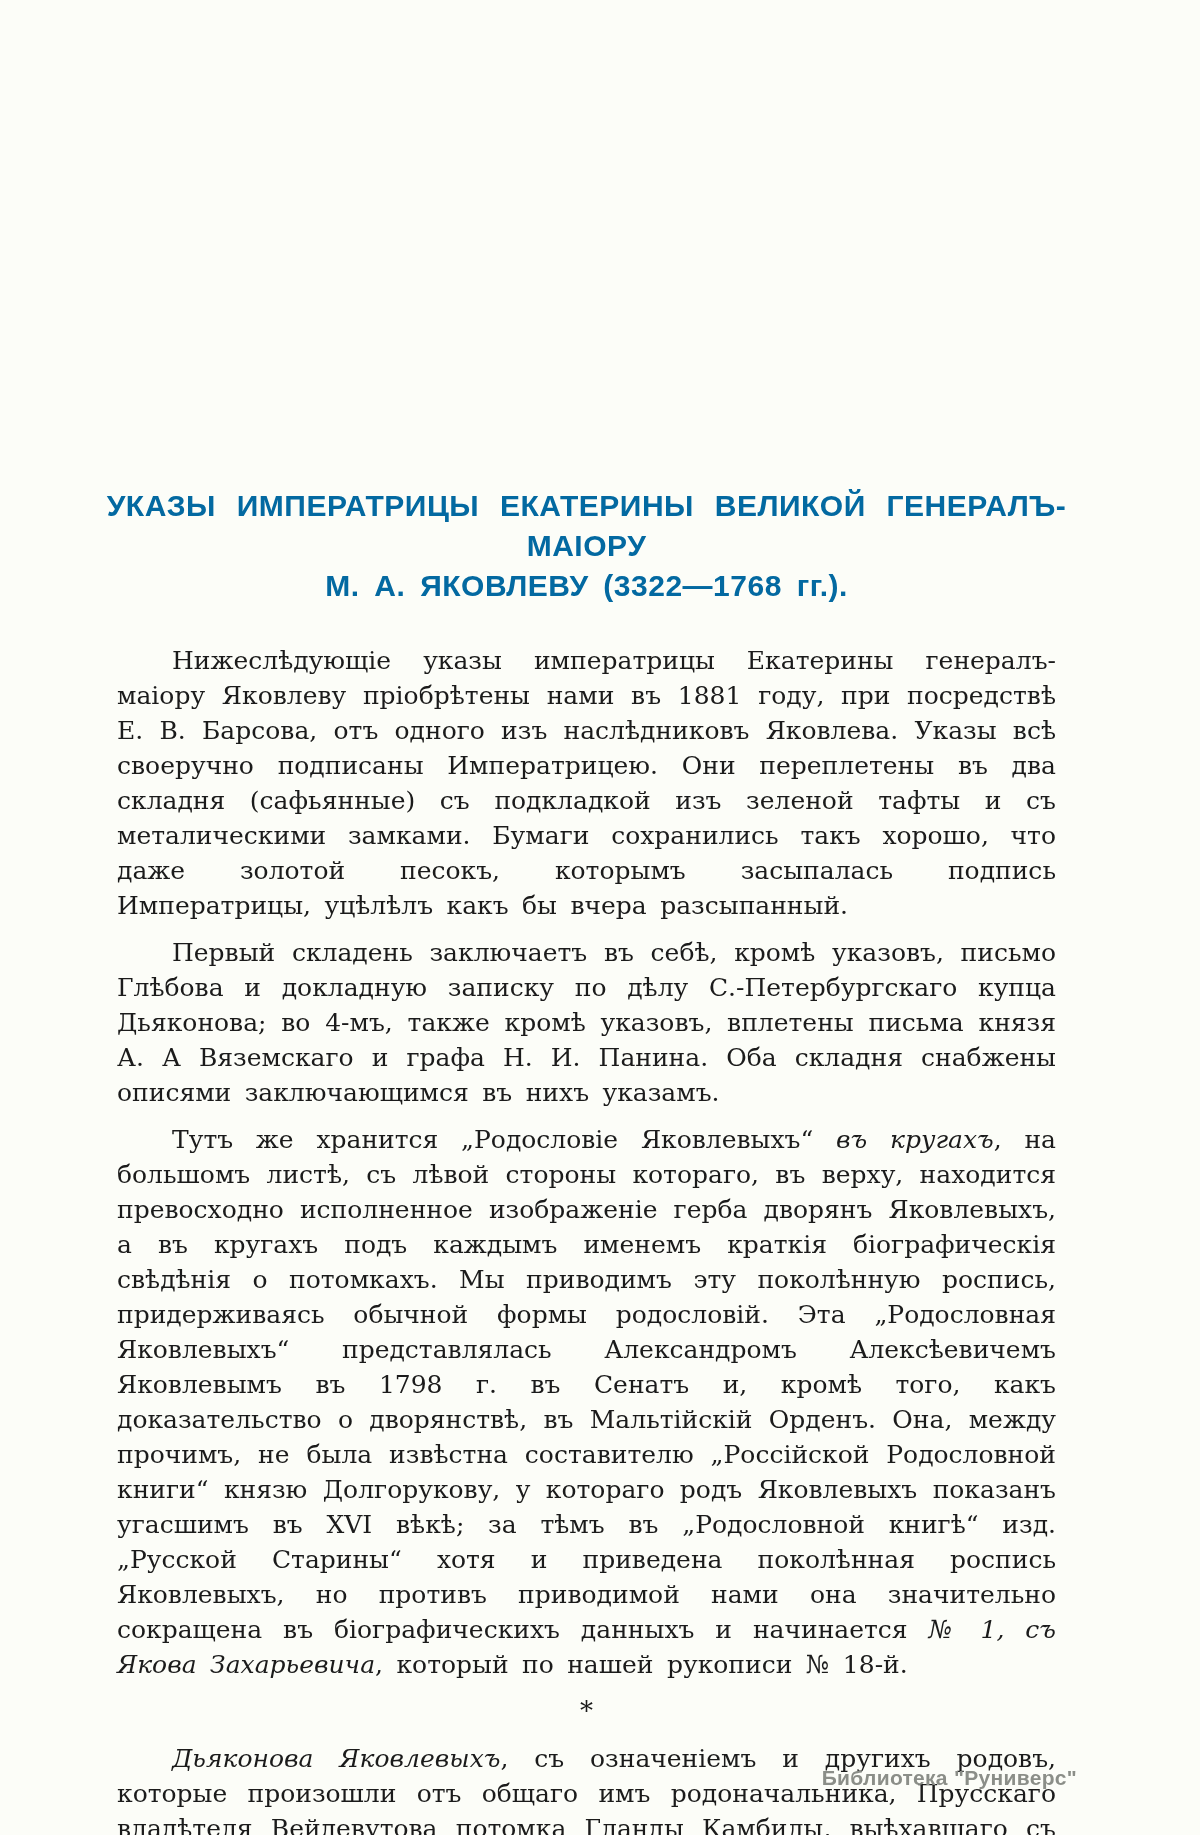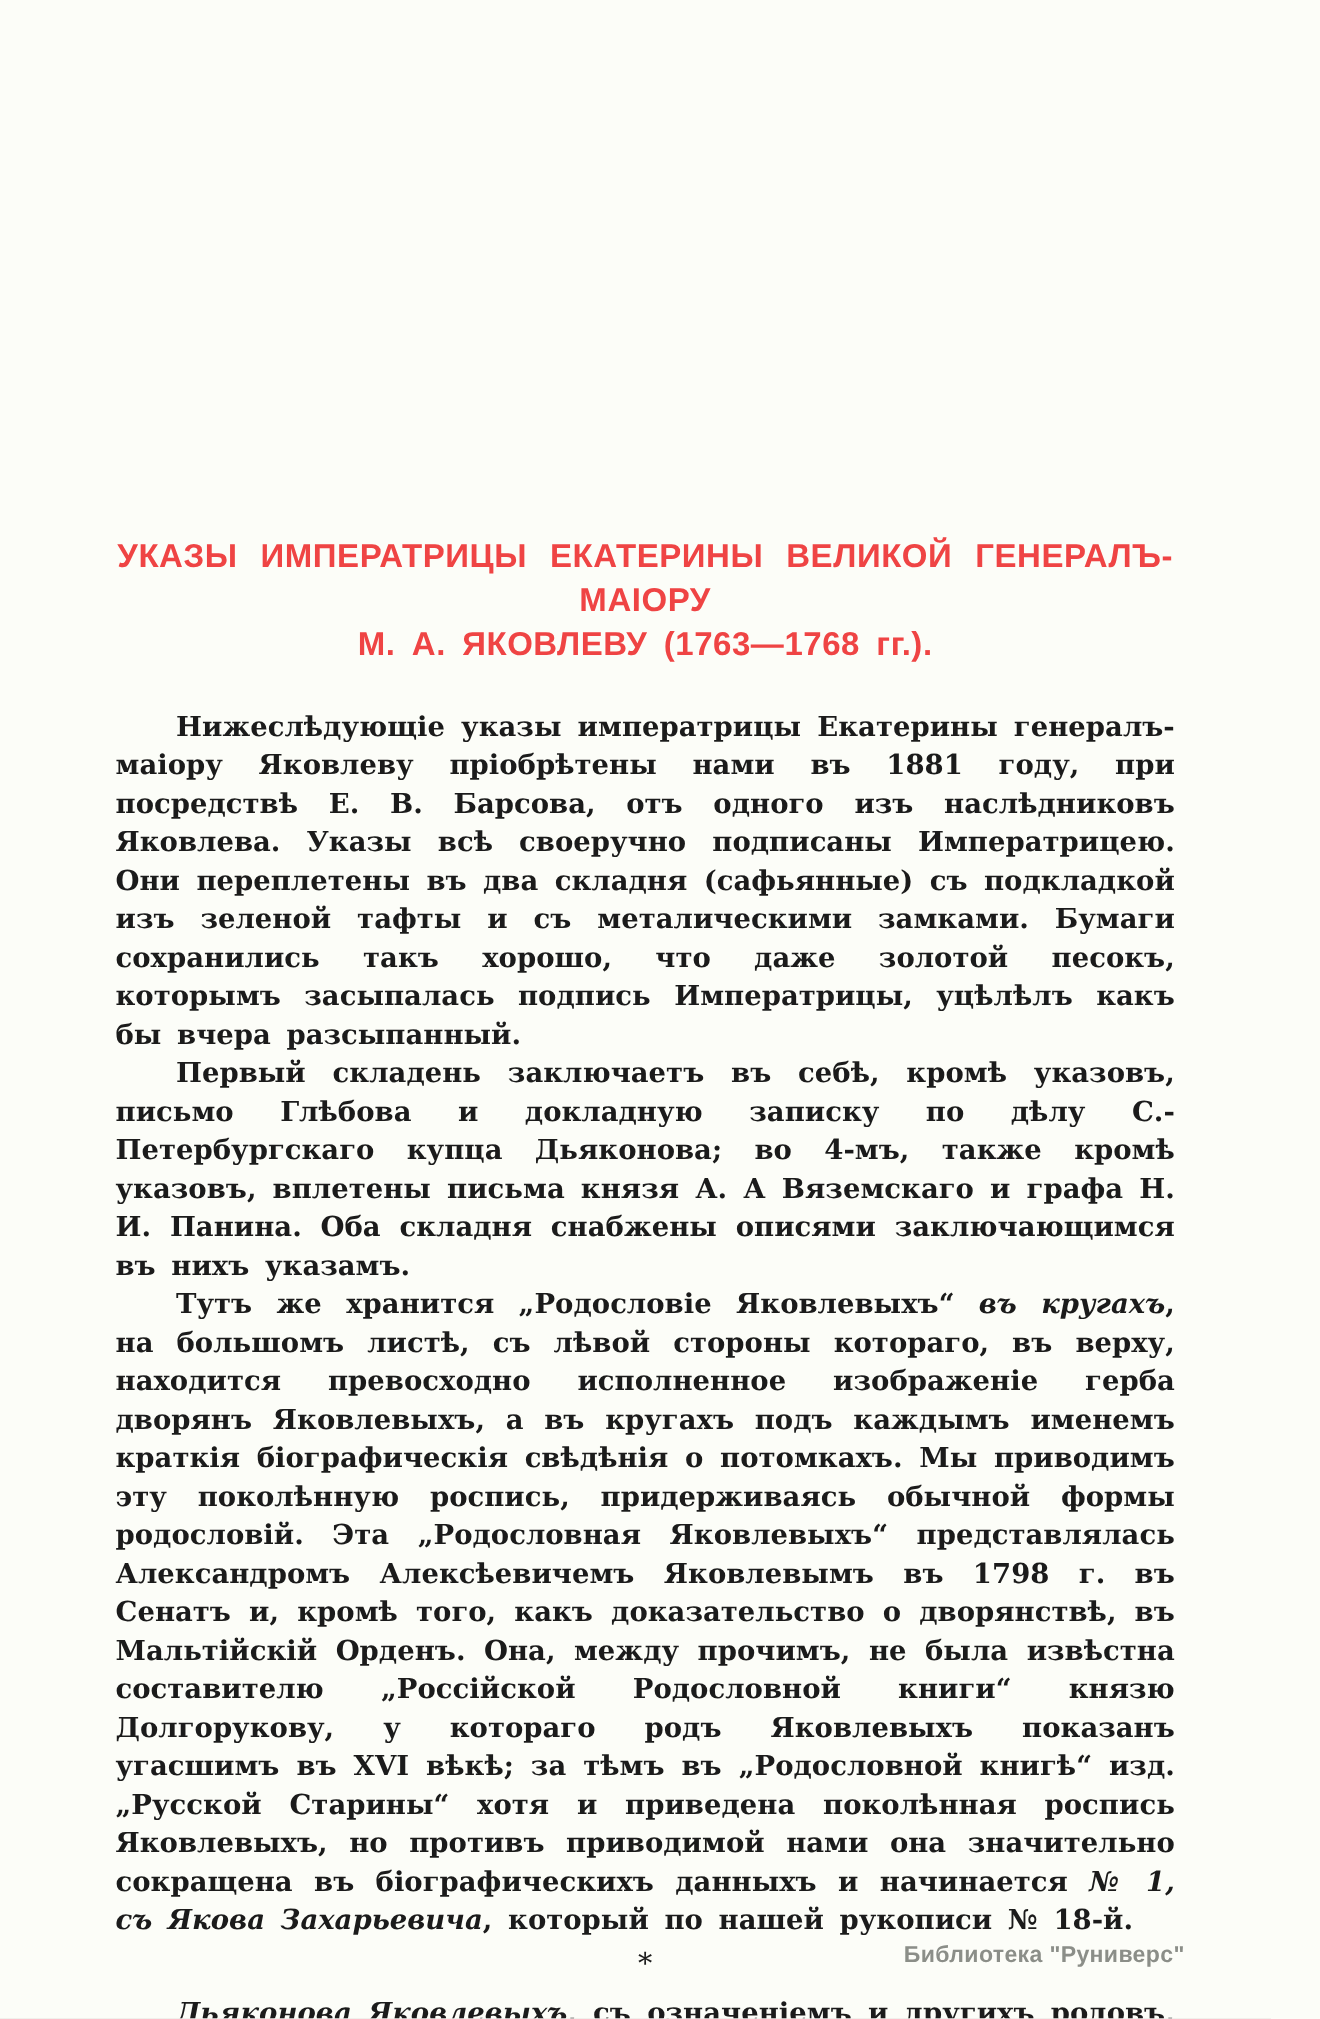--- a/index.html
+++ b/index.html
@@ -17,36 +17,35 @@
     width:963px;
   }
   .doc-title{
     text-align:center;
     font-family:"Liberation Sans", sans-serif;
     font-weight:700;
     font-size:30px;
     line-height:40px;
     letter-spacing:0.5px;
     word-spacing:12px;
-    color:#ef4444;
+    color:#0369a1;
   }
   .doc-title .t2{word-spacing:6px;}
   .body-text{
     margin-top:37px;
     font-family:"DejaVu Serif", serif;
     font-size:25px;
     line-height:35px;
     text-align:justify;
     word-spacing:0.22em;
     color:#1b1b1b;
   }
   .para{
-    margin:0;
+    margin:12px;
     text-indent:55px;
-    font-weight:bold;
   }
   .para .it{font-style:italic;}
   .sep{
     text-align:center;
     text-indent:0;
     line-height:35px;
     margin:6px 0 8px 0;
     font-size:26px;
   }
   .watermark{
@@ -60,21 +59,21 @@
     letter-spacing:0.3px;
   }
 </style>
 </head>
 <body>
 
 <div class="page">
   <div class="content">
     <div class="doc-title">
       <div class="t1">УКАЗЫ ИМПЕРАТРИЦЫ ЕКАТЕРИНЫ ВЕЛИКОЙ ГЕНЕРАЛЪ-МАІОРУ</div>
-      <div class="t2">М. А. ЯКОВЛЕВУ (1763—1768 гг.).</div>
+      <div class="t2">М. А. ЯКОВЛЕВУ (3322—1768 гг.).</div>
     </div>
     <div class="body-text">
         <p class="para"><span>Нижеслѣдующіе указы императрицы Екатерины генералъ-маіору Яковлеву пріобрѣтены нами въ 1881 году, при посредствѣ Е. В. Барсова, отъ одного изъ наслѣдниковъ Яковлева. Указы всѣ своеручно подписаны Императрицею. Они переплетены въ два складня (сафьянные) съ подкладкой изъ зеленой тафты и съ металическими замками. Бумаги сохранились такъ хорошо, что даже золотой песокъ, которымъ засыпалась подпись Императрицы, уцѣлѣлъ какъ бы вчера разсыпанный.</span></p>
         <p class="para"><span>Первый складень заключаетъ въ себѣ, кромѣ указовъ, письмо Глѣбова и докладную записку по дѣлу С.-Петербургскаго купца Дьяконова; во 4-мъ, также кромѣ указовъ, вплетены письма князя А. А Вяземскаго и графа Н. И. Панина. Оба складня снабжены описями заключающимся въ нихъ указамъ.</span></p>
         <p class="para"><span>Тутъ же хранится „Родословіе Яковлевыхъ“ </span><span class="it">въ кругахъ</span><span>, на большомъ листѣ, съ лѣвой стороны котораго, въ верху, находится превосходно исполненное изображеніе герба дворянъ Яковлевыхъ, а въ кругахъ подъ каждымъ именемъ краткія біографическія свѣдѣнія о потомкахъ. Мы приводимъ эту поколѣнную роспись, придерживаясь обычной формы родословій. Эта „Родословная Яковлевыхъ“ представлялась Александромъ Алексѣевичемъ Яковлевымъ въ 1798 г. въ Сенатъ и, кромѣ того, какъ доказательство о дворянствѣ, въ Мальтійскій Орденъ. Она, между прочимъ, не была извѣстна составителю „Россійской Родословной книги“ князю Долгорукову, у котораго родъ Яковлевыхъ показанъ угасшимъ въ XVI вѣкѣ; за тѣмъ въ „Родословной книгѣ“ изд. „Русской Старины“ хотя и приведена поколѣнная роспись Яковлевыхъ, но противъ приводимой нами она значительно сокращена въ біографическихъ данныхъ и начинается </span><span class="it">№ 1, съ Якова Захарьевича</span><span>, который по нашей рукописи № 18-й.</span></p>
         <div class="sep">*</div>
         <p class="para"><span class="it">Дьяконова Яковлевыхъ</span><span>, съ означеніемъ и другихъ родовъ, которые произошли отъ общаго имъ родоначальника, Прусскаго владѣтеля Вейдевутова потомка Гланды Камбилы, выѣхавшаго съ сыномъ своимъ въ Россію въ XII столѣтіи.</span></p>
       </div>
   </div>
   <div class="watermark">Библиотека "Руниверс"</div>

